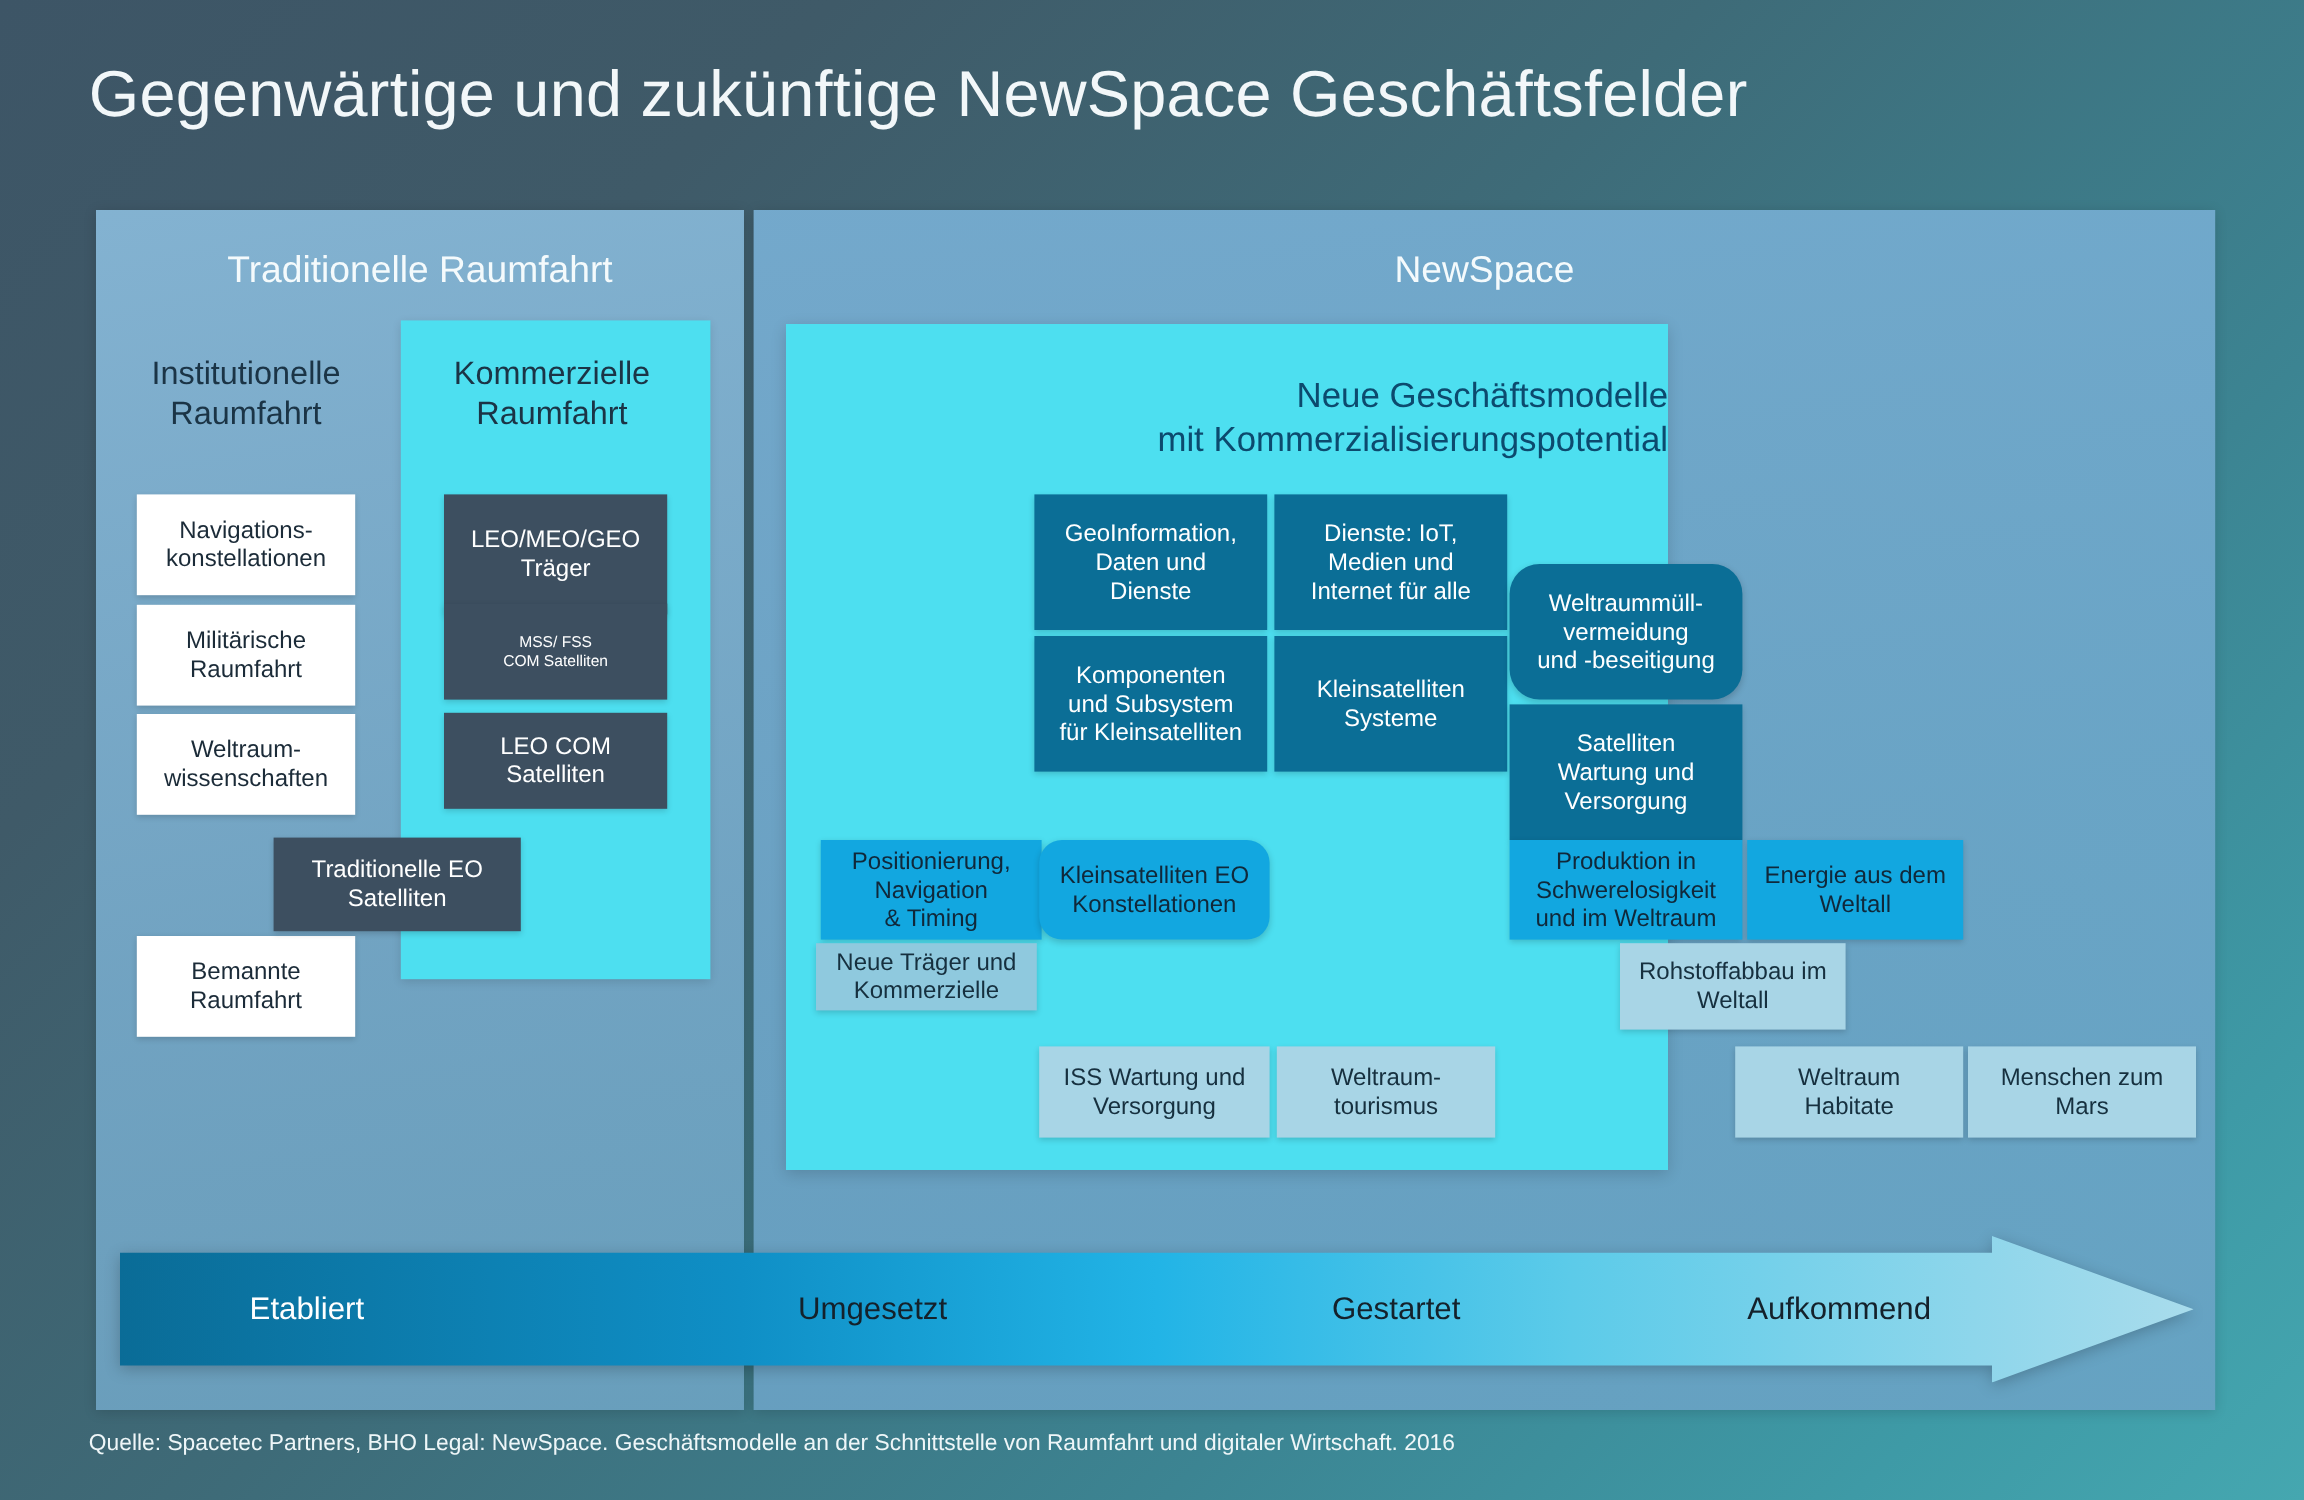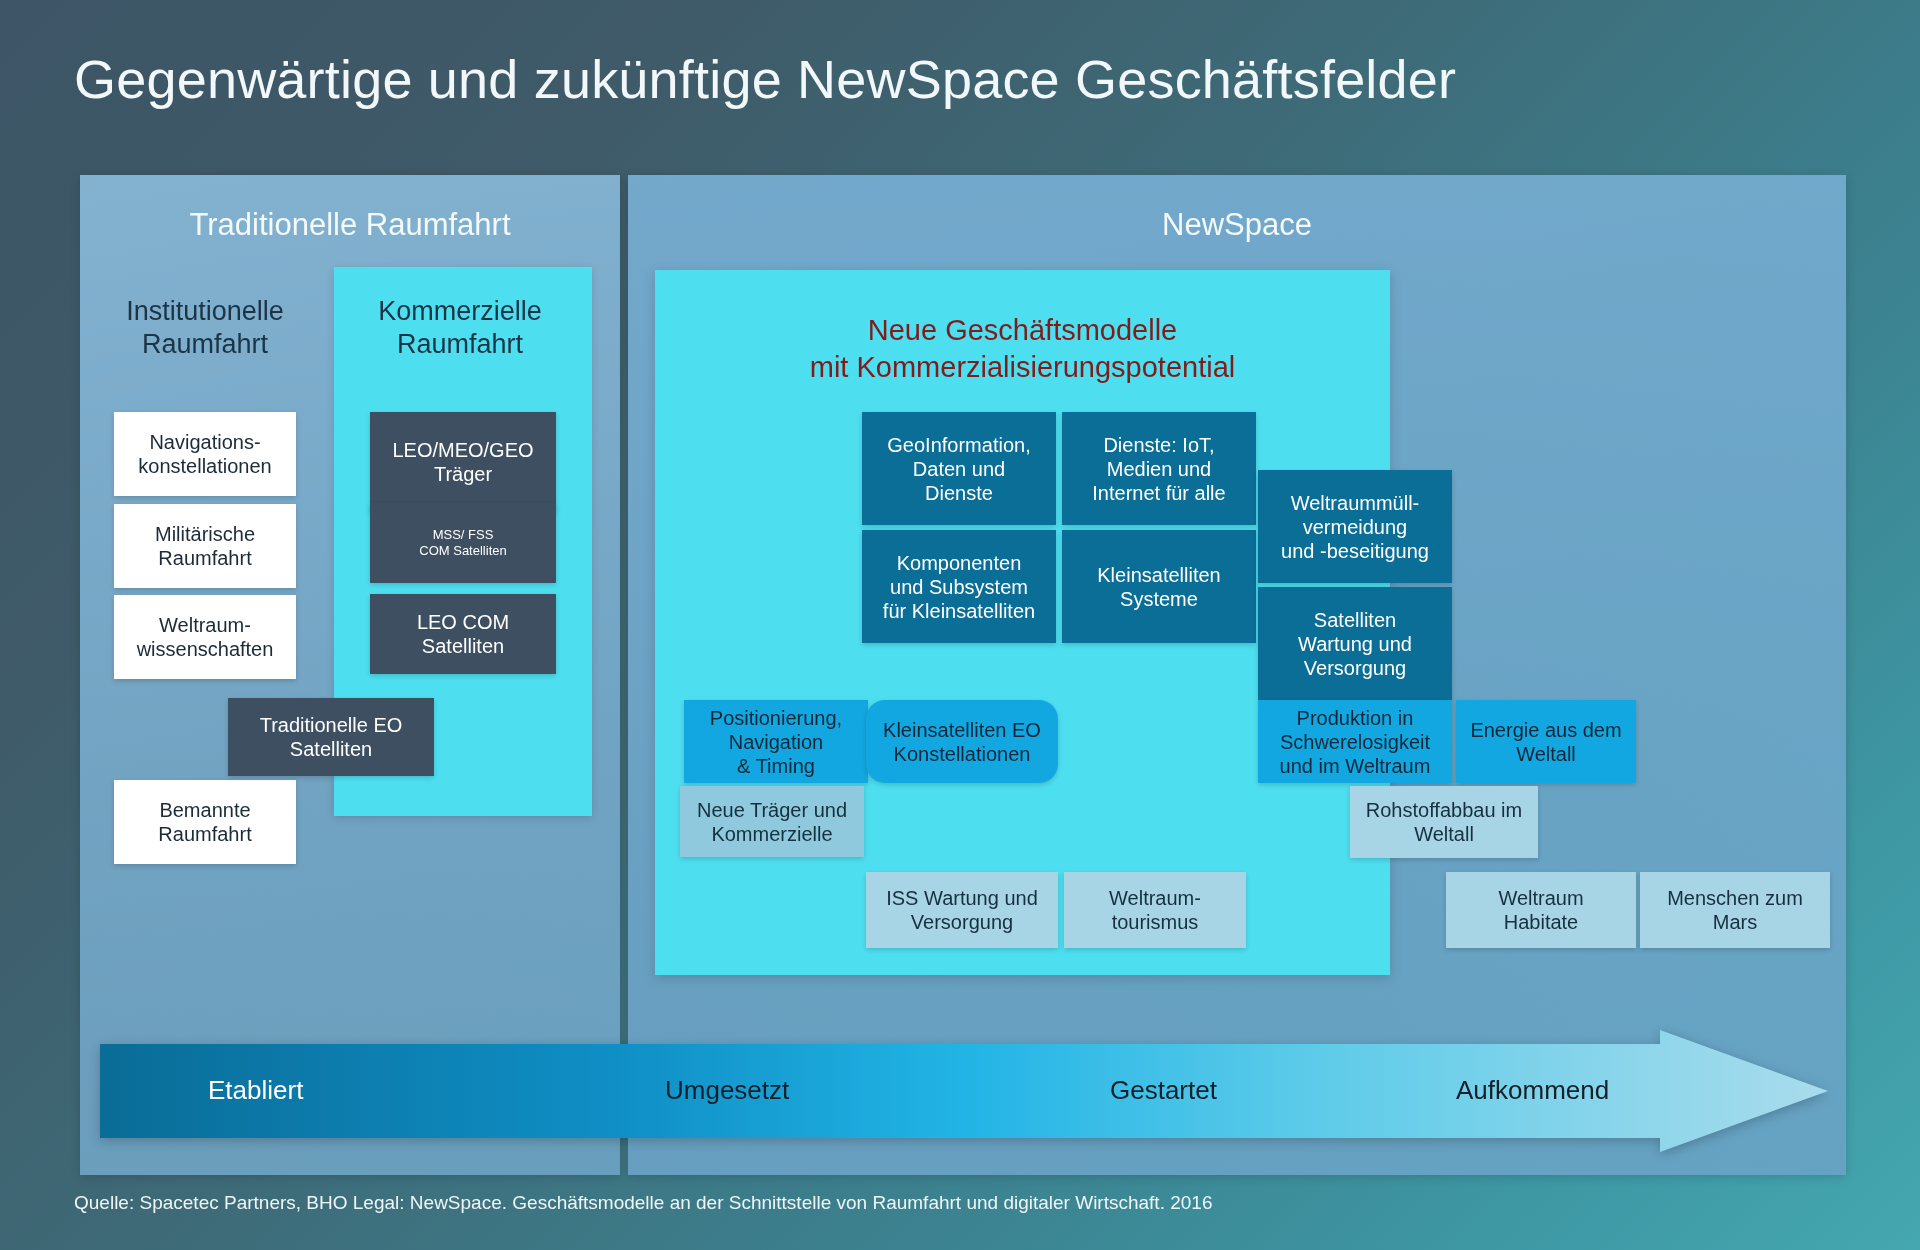--- a/index.html
+++ b/index.html
@@ -96,24 +96,24 @@
     position: absolute;
     left: 655px; top: 270px;
     width: 735px; height: 705px;
     background: #4ddff0;
     box-shadow: 0 3px 12px rgba(0,0,0,0.16);
   }
   #ns-inner-title {
     position: absolute;
     left: 0; top: 42px;
     width: 100%;
-    text-align: center;
+    text-align: right;
     font-size: 29px;
     line-height: 1.27;
-    color: #7f1d1d;
+    color: #0c4a6e;
   }
 
   
   #arrow-wrap {
     position: absolute;
     left: 100px; top: 1030px;
     width: 1728px; height: 122px;
   }
   #arrow-svg { display: block; filter: drop-shadow(0 3px 6px rgba(0,0,0,0.22)); }
   .stage-label {
@@ -237,21 +237,21 @@
       <div>und Subsystem</div>
       <div>für Kleinsatelliten</div>
     </div>
   </div>
   <div class="box box-deep" style="left:1062px; top:530px; width:194px; height:113px; font-size:20px;">
     <div>
       <div>Kleinsatelliten</div>
       <div>Systeme</div>
     </div>
   </div>
-  <div class="box box-deep" style="left:1258px; top:470px; width:194px; height:113px; font-size:20px;">
+  <div class="box box-deep" style="left:1258px; top:470px; width:194px; height:113px; font-size:20px;border-radius:25px;">
     <div>
       <div>Weltraummüll-</div>
       <div>vermeidung</div>
       <div>und -beseitigung</div>
     </div>
   </div>
   <div class="box box-deep" style="left:1258px; top:587px; width:194px; height:113px; font-size:20px;">
     <div>
       <div>Satelliten</div>
       <div>Wartung und</div>
@@ -279,21 +279,21 @@
       <div>und im Weltraum</div>
     </div>
   </div>
   <div class="box box-mid" style="left:1456px; top:700px; width:180px; height:83px; font-size:20px;">
     <div>
       <div>Energie aus dem</div>
       <div>Weltall</div>
     </div>
   </div>
 
-  <div class="box box-pale2" style="left:680px; top:786px; width:184px; height:71px; font-size:20px;">
+  <div class="box box-pale2" style="left:680px; top:786px; width:184px; height:56px; font-size:20px;">
     <div>
       <div>Neue Träger und</div>
       <div>Kommerzielle</div>
     </div>
   </div>
   <div class="box box-pale" style="left:1350px; top:786px; width:188px; height:72px; font-size:20px;">
     <div>
       <div>Rohstoffabbau im</div>
       <div>Weltall</div>
     </div>

